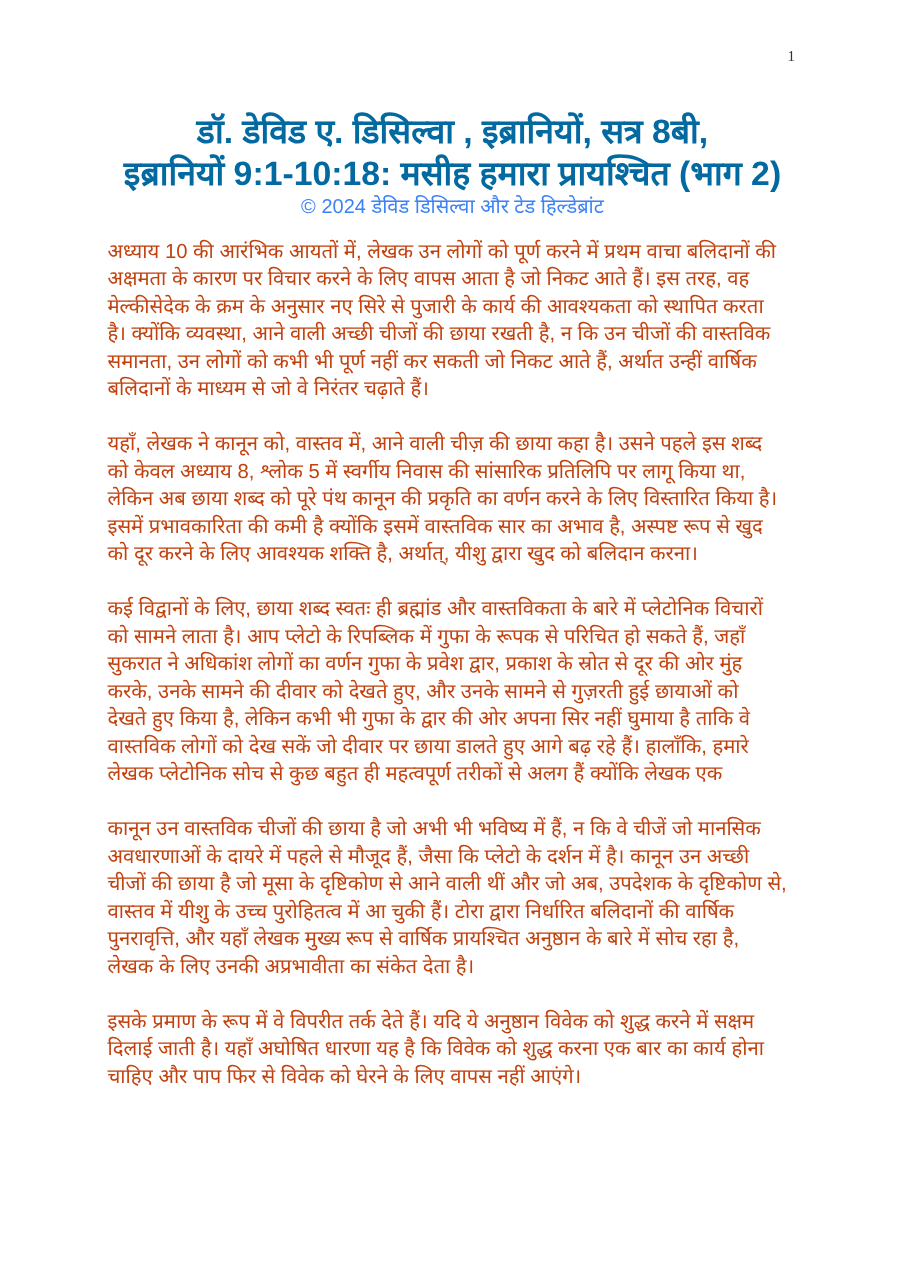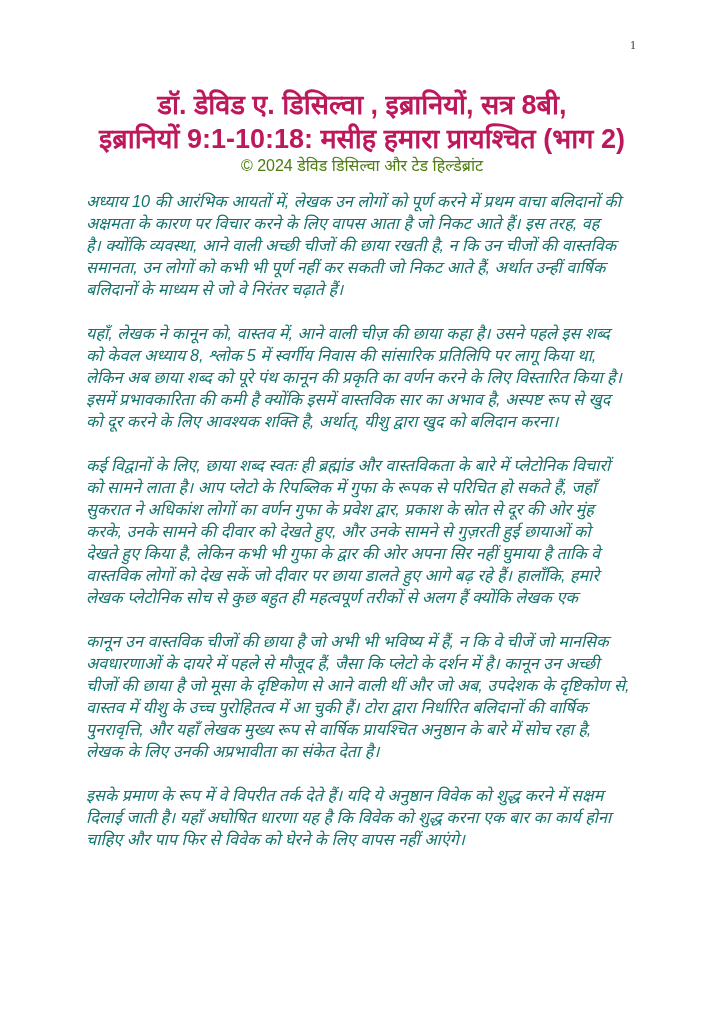--- a/index.html
+++ b/index.html
@@ -27,62 +27,62 @@
       position: absolute;
       top: 88px;
       left: 0;
       width: 724px;
       text-align: center;
     }
     .title-line {
       font-size: 27px;
       font-weight: bold;
       line-height: 34px;
-      color: #be185d;
+      color: #0369a1;
       white-space: nowrap;
     }
     .copyright {
       font-size: 16px;
       line-height: 20px;
-      color: #4d7c0f;
+      color: #3b82f6;
       margin-top: 0px;
     }
     .body-text {
       position: absolute;
       top: 190px;
       left: 86px;
       width: 560px;
     }
     .para {
       margin: 0 0 22px 0;
     }
     .line {
       display: block;
       font-size: 16.2px;
       line-height: 22px;
       white-space: nowrap;
-      color: #0f766e;
-      font-style: italic;
+      color: #c2410c;
     }
   </style>
 </head>
 <body>
 
 <div class="page-number">1</div>
 
 <div class="title-block">
   <div class="title-line">डॉ. डेविड ए. डिसिल्वा , इब्रानियों, सत्र 8बी,</div>
   <div class="title-line">इब्रानियों 9:1-10:18: मसीह हमारा प्रायश्चित (भाग 2)</div>
   <div class="copyright">© 2024 डेविड डिसिल्वा और टेड हिल्डेब्रांट</div>
 </div>
 
 <div class="body-text">
   <div class="para">
     <span class="line">अध्याय 10 की आरंभिक आयतों में, लेखक उन लोगों को पूर्ण करने में प्रथम वाचा बलिदानों की</span>
     <span class="line">अक्षमता के कारण पर विचार करने के लिए वापस आता है जो निकट आते हैं। इस तरह, वह</span>
+    <span class="line">मेल्कीसेदेक के क्रम के अनुसार नए सिरे से पुजारी के कार्य की आवश्यकता को स्थापित करता</span>
     <span class="line">है। क्योंकि व्यवस्था, आने वाली अच्छी चीजों की छाया रखती है, न कि उन चीजों की वास्तविक</span>
     <span class="line">समानता, उन लोगों को कभी भी पूर्ण नहीं कर सकती जो निकट आते हैं, अर्थात उन्हीं वार्षिक</span>
     <span class="line">बलिदानों के माध्यम से जो वे निरंतर चढ़ाते हैं।</span>
   </div>
   <div class="para">
     <span class="line">यहाँ, लेखक ने कानून को, वास्तव में, आने वाली चीज़ की छाया कहा है। उसने पहले इस शब्द</span>
     <span class="line">को केवल अध्याय 8, श्लोक 5 में स्वर्गीय निवास की सांसारिक प्रतिलिपि पर लागू किया था,</span>
     <span class="line">लेकिन अब छाया शब्द को पूरे पंथ कानून की प्रकृति का वर्णन करने के लिए विस्तारित किया है।</span>
     <span class="line">इसमें प्रभावकारिता की कमी है क्योंकि इसमें वास्तविक सार का अभाव है, अस्पष्ट रूप से खुद</span>
     <span class="line">को दूर करने के लिए आवश्यक शक्ति है, अर्थात्, यीशु द्वारा खुद को बलिदान करना।</span>

